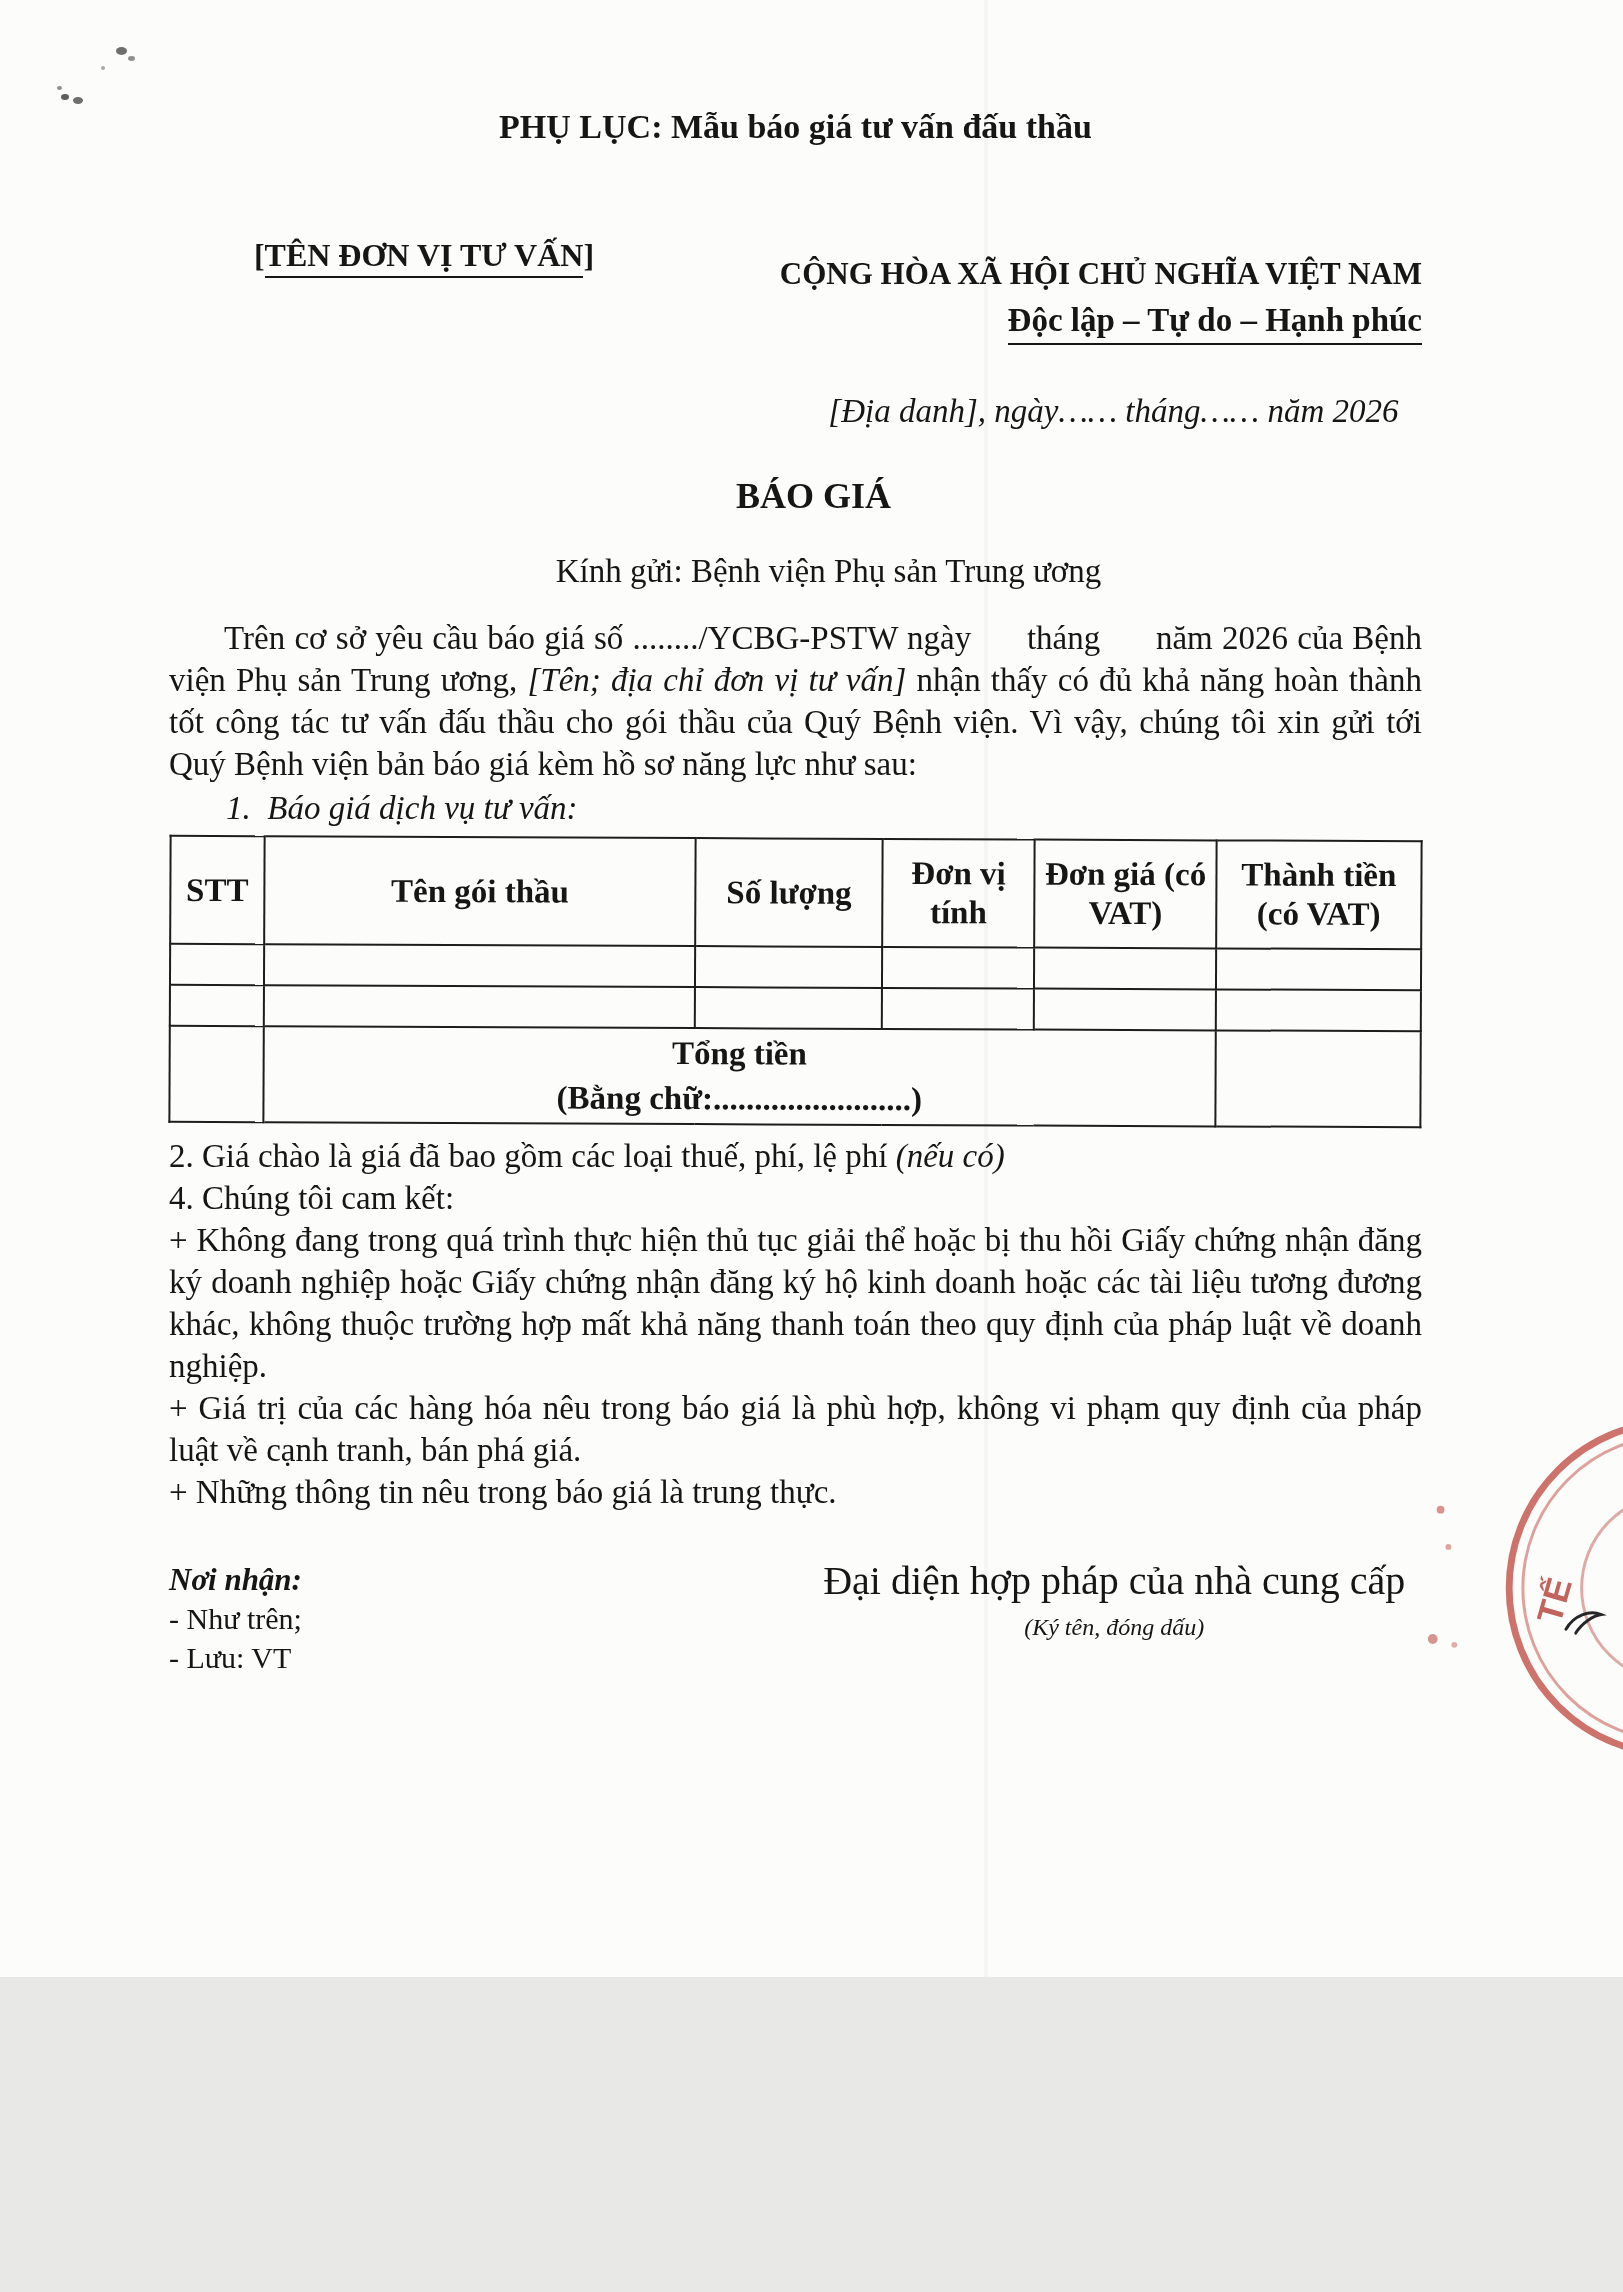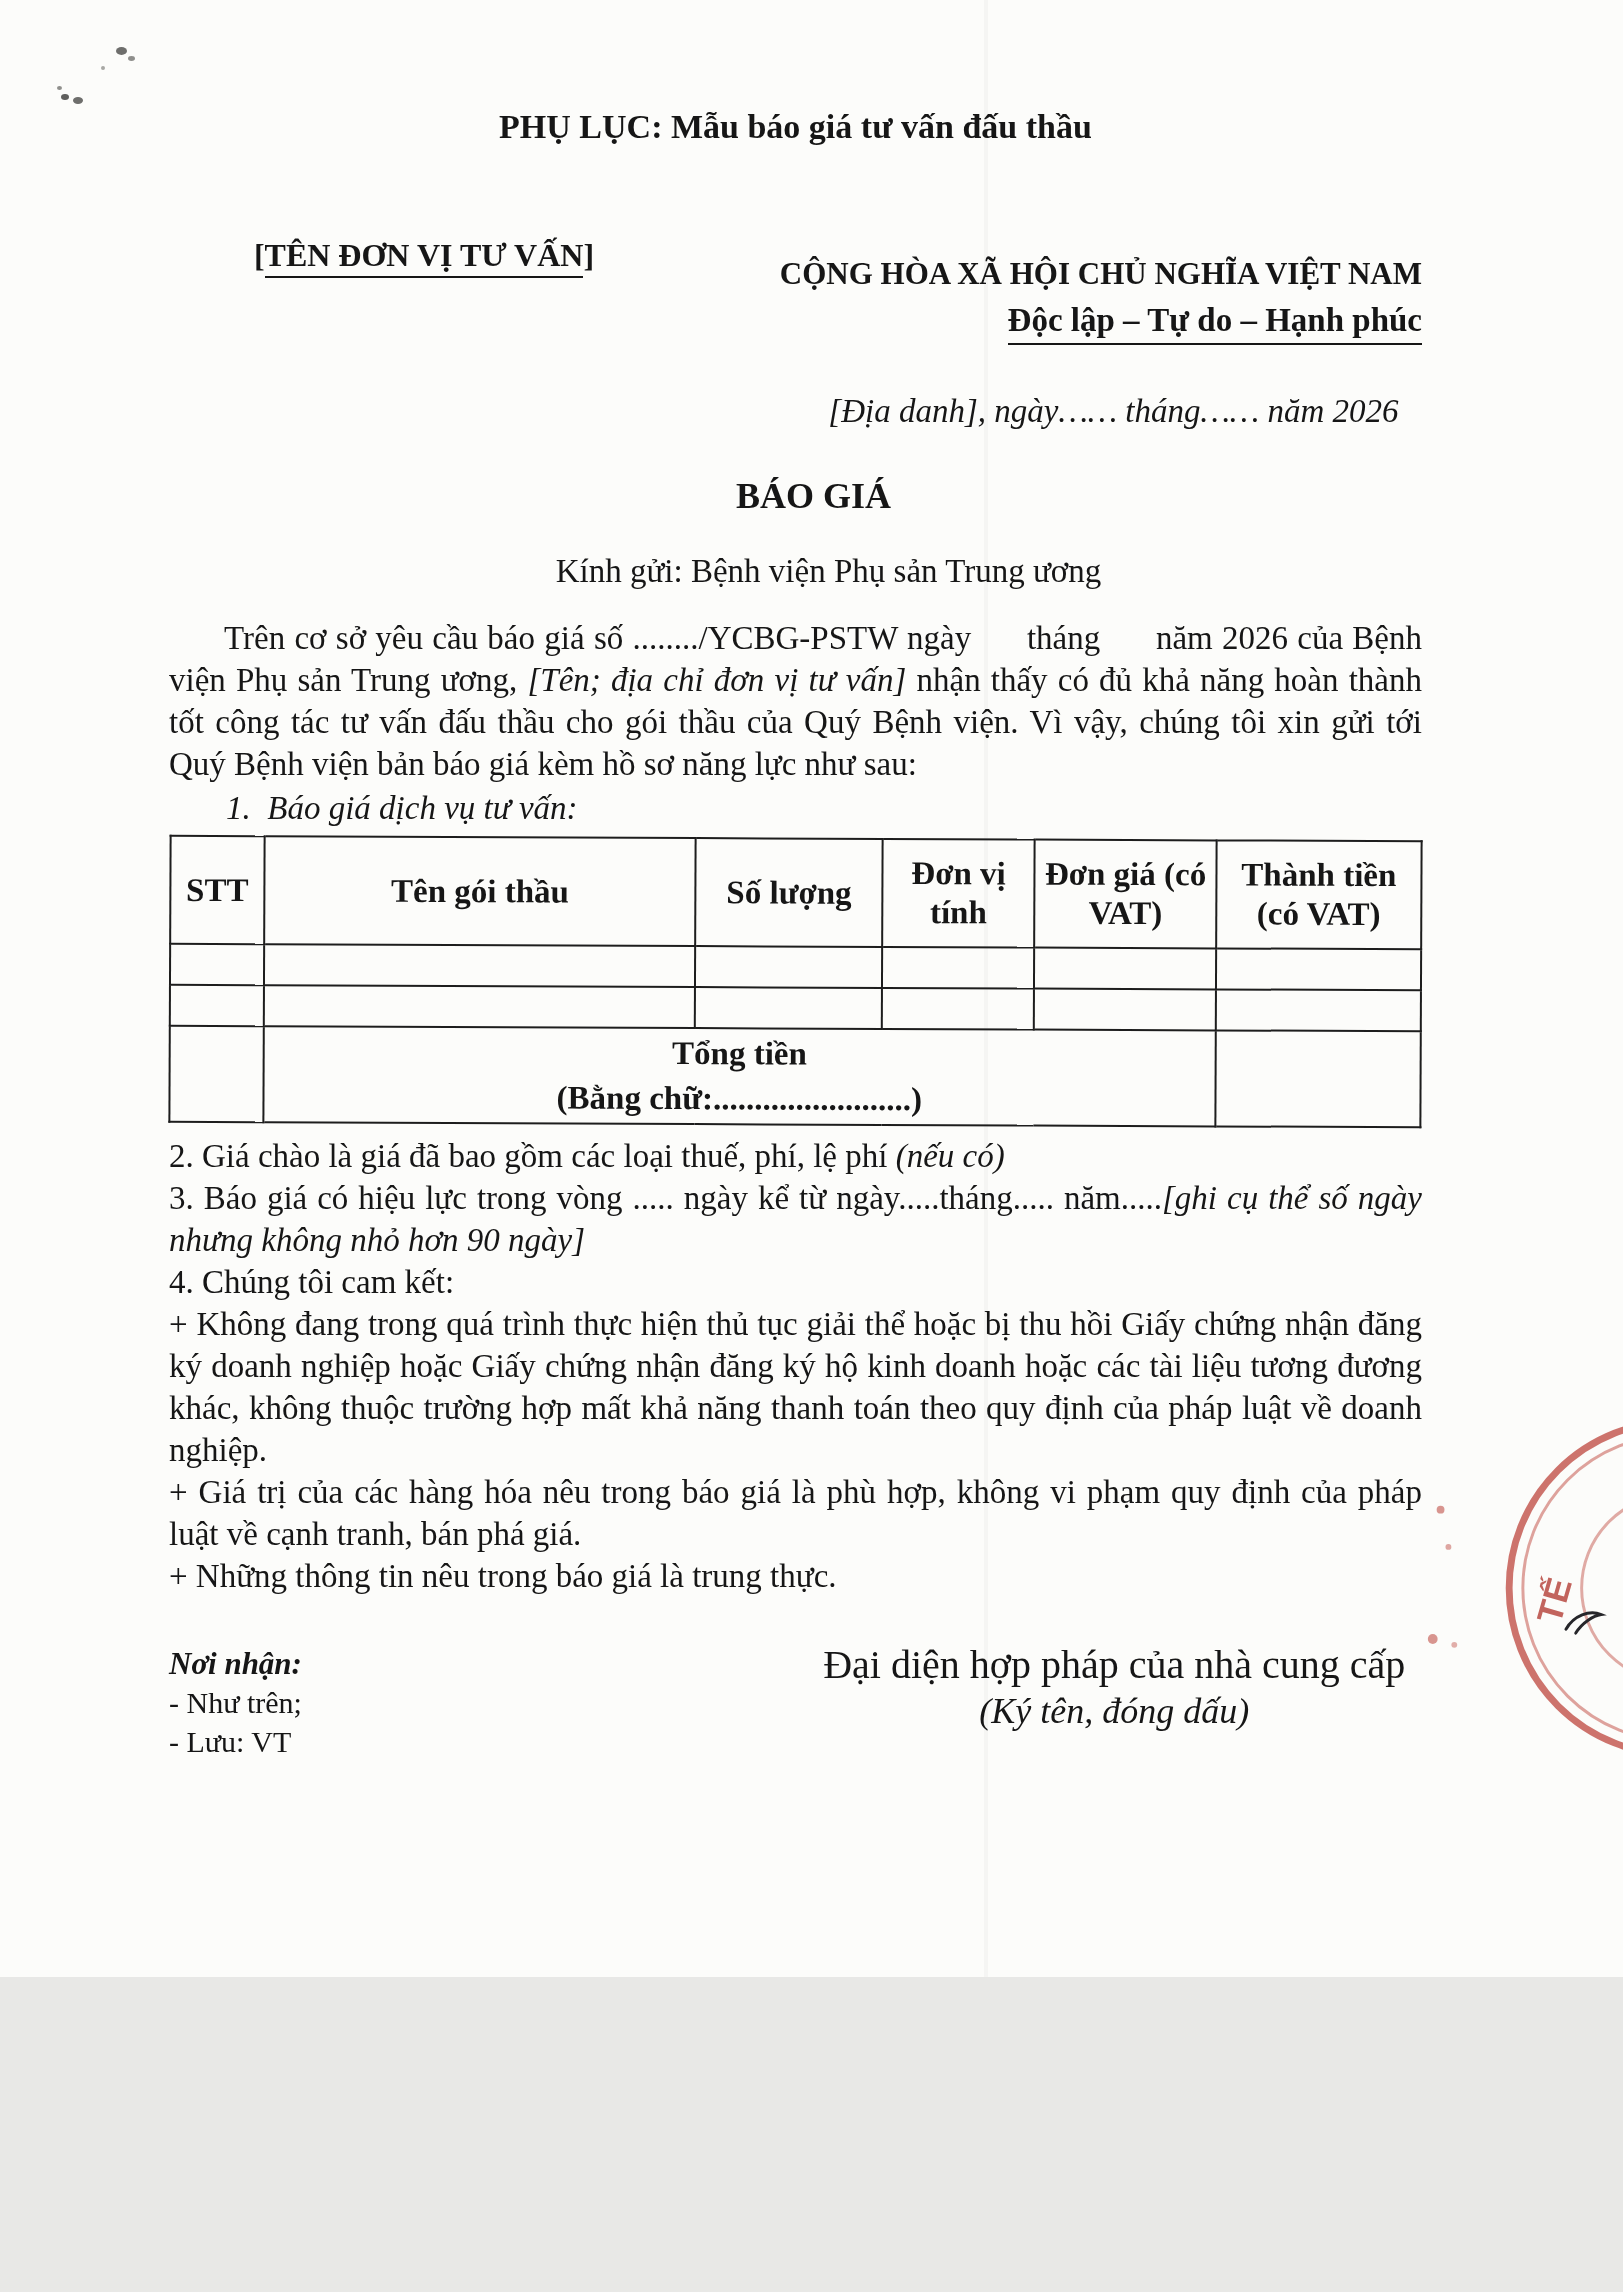--- a/index.html
+++ b/index.html
@@ -45,21 +45,21 @@
   table.quote tr.empty td{height:39px;}
   table.quote td.total-cell{
     text-align:center;font-weight:bold;font-size:33px;line-height:45px;height:94px;vertical-align:middle;
   }
   .clauses{margin-top:9.8px;}
   .footer{display:flex;margin-top:47px;}
   .noi-nhan{font-size:30px;line-height:39px;}
   .noi-nhan-title{font-weight:bold;font-style:italic;font-size:31px;}
   .sign-block{width:647px;margin-left:auto;margin-right:-15.7px;text-align:center;}
   .sign-title{font-weight:normal;font-size:40px;}
-  .sign-note{font-style:italic;font-size:36px;margin-top:3.9px;}
+  .sign-note{font-style:italic;font-size:24px;margin-top:3.9px;}
   .stamp-wrap{position:absolute;left:1409px;top:1400px;width:214px;height:382px;}
   .signature-wrap{position:absolute;left:1462px;top:2098px;width:176px;height:118px;}
   .page-num{
     position:absolute;left:1511px;top:2231px;
     font-family:"Liberation Serif",serif;font-style:italic;font-weight:bold;
     font-size:32px;color:#3c3c40;word-spacing:15.7px;transform:rotate(-3deg);
   }
 </style>
 </head>
 <body>
@@ -137,21 +137,20 @@
           <div>Tổng tiền</div>
           <div>(Bằng chữ:........................)</div>
         </td>
         <td></td>
       </tr>
     </tbody>
       </table>
 
     <div class="clauses">
       <p class="para"><span>2. Giá chào là giá đã bao gồm các loại thuế, phí, lệ phí </span><span class="it">(nếu có)</span></p>
-      <p class="para"><span>3. Báo giá có hiệu lực trong vòng ..... ngày kể từ ngày.....tháng..... năm.....</span><span class="it">[ghi cụ thể số ngày nhưng không nhỏ hơn 90 ngày]</span></p>
       <p class="para">4. Chúng tôi cam kết:</p>
       <p class="para">+ Không đang trong quá trình thực hiện thủ tục giải thể hoặc bị thu hồi Giấy chứng nhận đăng ký doanh nghiệp hoặc Giấy chứng nhận đăng ký hộ kinh doanh hoặc các tài liệu tương đương khác, không thuộc trường hợp mất khả năng thanh toán theo quy định của pháp luật về doanh nghiệp.</p>
       <p class="para">+ Giá trị của các hàng hóa nêu trong báo giá là phù hợp, không vi phạm quy định của pháp luật về cạnh tranh, bán phá giá.</p>
       <p class="para">+ Những thông tin nêu trong báo giá là trung thực.</p>
     </div>
 
     <div class="footer">
       <div class="noi-nhan">
         <div class="noi-nhan-title">Nơi nhận:</div>
         <div>- Như trên;</div>

